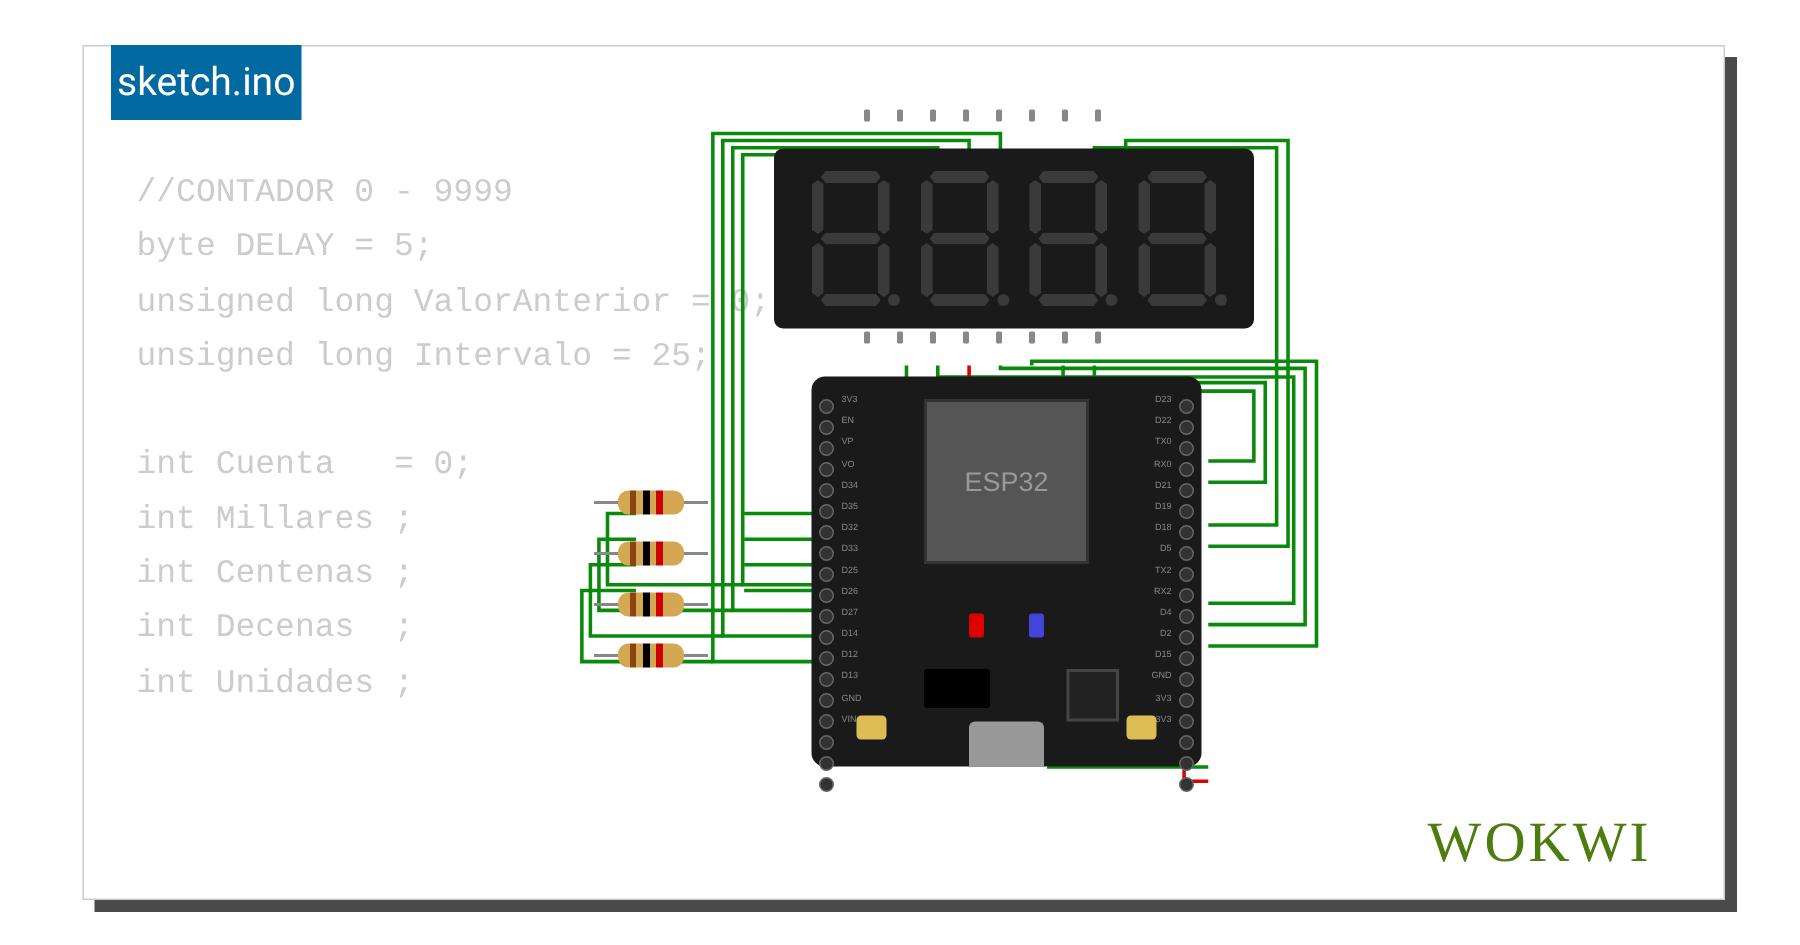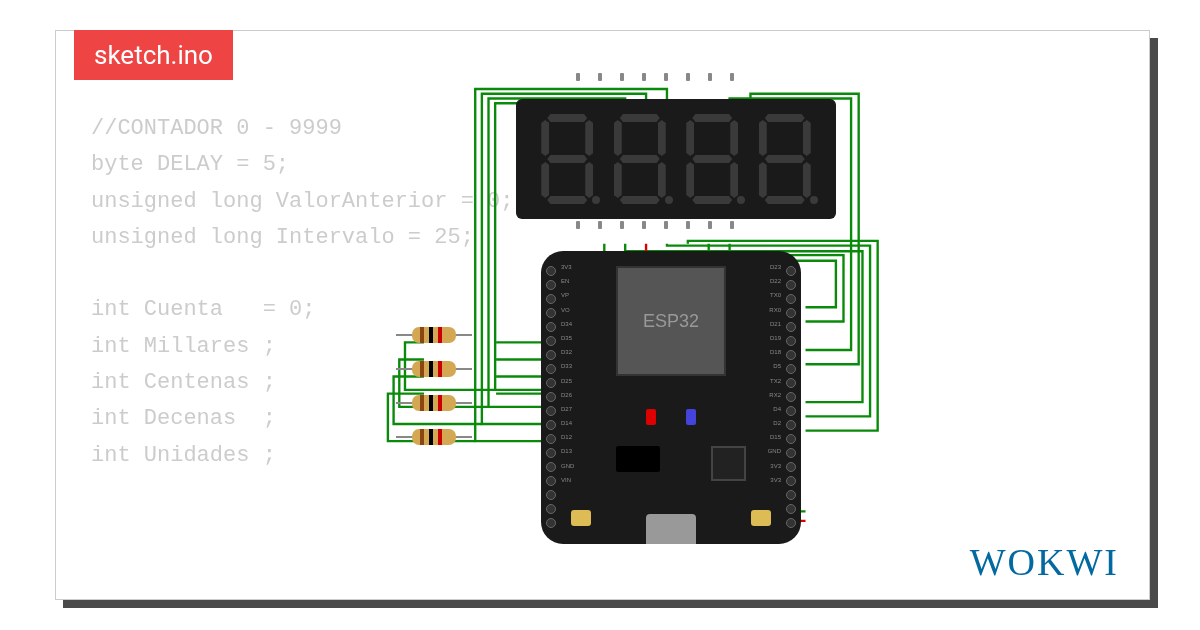--- a/index.html
+++ b/index.html
@@ -17,23 +17,23 @@
       width: 1095px;
       height: 570px;
       background: #fff;
       border: 1px solid #ccc;
       box-shadow: 8px 8px 0px #4a4a4a;
     }
     .tab {
       position: absolute;
       top: -1px;
       left: 18px;
-      background: #ef4444;
+      background: #0369a1;
       color: #fff;
-      padding: 10px 20px;
+      padding: 10px 4px;
       font-size: 26px;
       font-weight: 400;
     }
     .code-block {
       position: absolute;
       top: 80px;
       left: 35px;
       font-family: "Courier New", monospace;
       font-size: 22px;
       line-height: 1.65;
@@ -78,23 +78,23 @@
     .dp { position: absolute; width: 8px; height: 8px; background: #3a3a3a; border-radius: 50%; bottom: 0; right: -4px; }
     .disp-pins-top { position: absolute; top: -8px; left: 190px; display: flex; gap: 18px; }
     .disp-pins-bot { position: absolute; top: 140px; left: 190px; display: flex; gap: 18px; }
     .disp-pin { width: 4px; height: 8px; background: #888; border-radius: 1px; }
     
     .esp32 {
       position: absolute;
       top: 170px;
       left: 155px;
       width: 260px;
-      height: 293px;
+      height: 260px;
       background: #1a1a1a;
-      border-radius: 22px;
+      border-radius: 9px;
     }
     .esp32-chip {
       position: absolute;
       top: 15px;
       left: 75px;
       width: 110px;
       height: 110px;
       background: #555;
       border: 2px solid #333;
       display: flex;
@@ -127,24 +127,24 @@
     .res-body { width: 44px; height: 16px; background: linear-gradient(90deg, #d4a853 0%, #d4a853 18%, #8b4513 18%, #8b4513 28%, #d4a853 28%, #d4a853 38%, #000 38%, #000 48%, #d4a853 48%, #d4a853 58%, #c00 58%, #c00 68%, #d4a853 68%, #d4a853 100%); border-radius: 7px; }
     
     .wires { position: absolute; top: 0; left: 0; width: 560px; height: 500px; pointer-events: none; }
     .wire { fill: none; stroke-width: 2.5; }
     .wire.green { stroke: #0a8a0a; }
     .wire.red { stroke: #d00; }
     
     .logo {
       position: absolute;
       bottom: 15px;
-      right: 30px;
+      right: 48px;
       font-size: 38px;
       font-weight: 400;
-      color: #0369a1;
+      color: #4d7c0f;
       font-family: Georgia, serif;
       letter-spacing: 2px;
     }
   </style>
 </head>
 <body>
 
 <div class="card">
   <div class="tab">sketch.ino</div>
 

